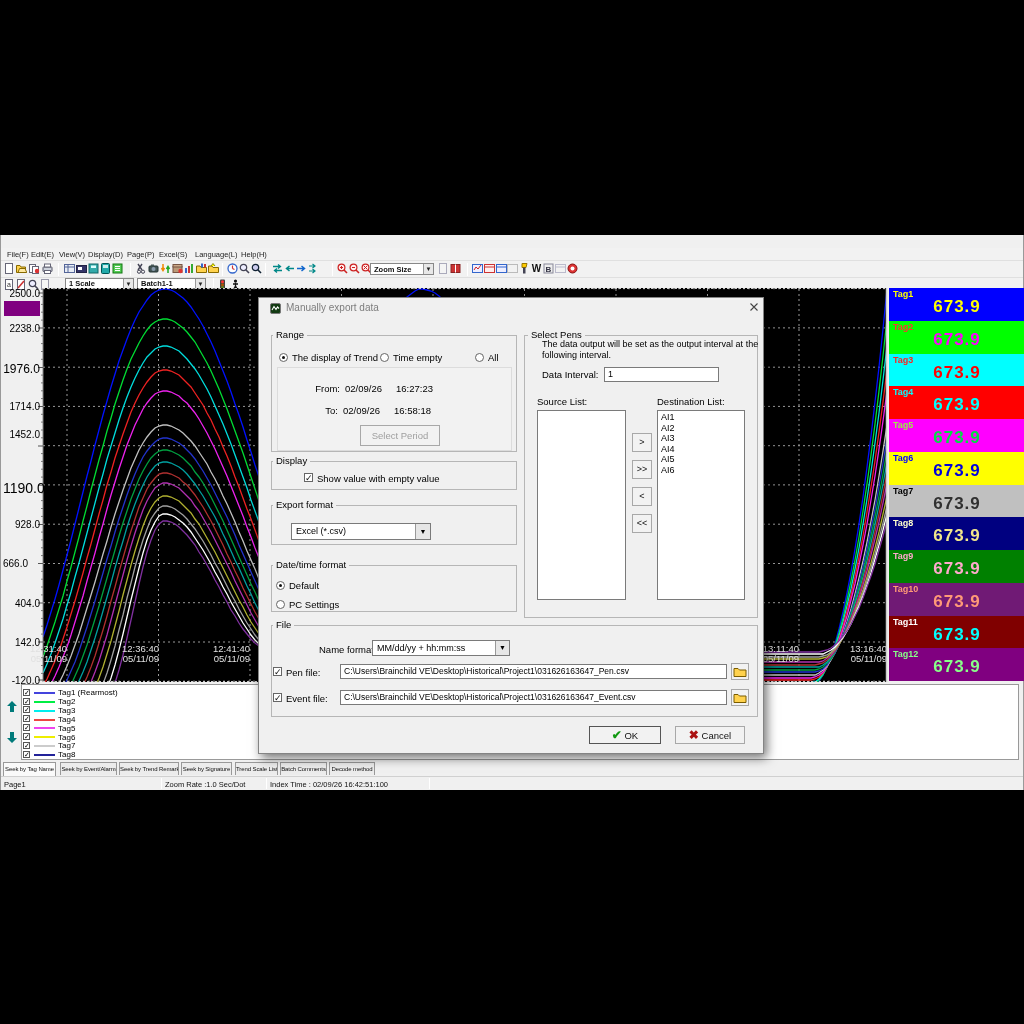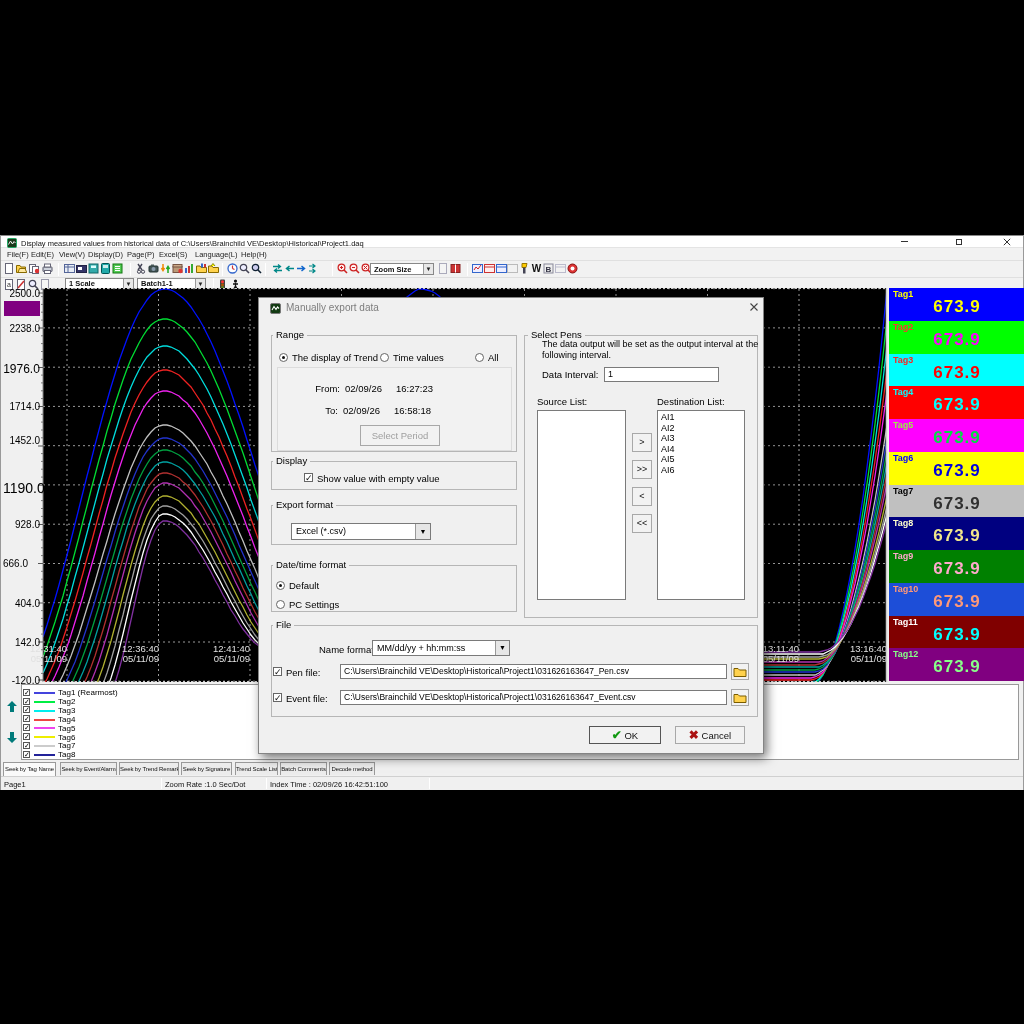--- a/index.html
+++ b/index.html
@@ -29,32 +29,20 @@
 .grplab{position:absolute;font-size:9.5px;background:#f0f0f0;padding:0 3px;white-space:nowrap;z-index:2}
 .radio{position:absolute;width:9px;height:9px;border:1px solid #666;border-radius:50%;background:#fff}
 .radio.sel::after{content:"";position:absolute;left:2px;top:2px;width:3px;height:3px;border-radius:50%;background:#111}
 .chk{position:absolute;width:9px;height:9px;border:1px solid #666;background:#fff;font-size:9px;line-height:8px;color:#111;text-align:center}
 .lbl{position:absolute;white-space:nowrap}
 .tbox{position:absolute;background:#fff;border:1px solid #7a7a7a;font-size:9px;color:#000;white-space:nowrap;overflow:hidden}
 .btn3d{position:absolute;background:#f2f2f2;border:1px solid #a8a8a8;text-align:center;color:#111}
 .lbox{position:absolute;background:#fff;border:1px solid #7a7a7a;font-size:9px;line-height:10.5px;padding:1px 0 0 3px;color:#000}
 </style></head><body>
 <div id="win">
-<div id="title">
- <svg style="position:absolute;left:6px;top:1.5px" width="10" height="10" viewBox="0 0 10 10">
-        <rect x="0.5" y="0.5" width="9" height="9" rx="1" fill="#1a3a1a" stroke="#2a6"></rect>
-        <polyline points="1.5,6.5 3.5,3 5.5,6 7,3.5 8.5,5" fill="none" stroke="#eee" stroke-width="1"></polyline>
-      </svg>
- <div class="t">Display measured values from historical data of C:\Users\Brainchild VE\Desktop\Historical\Project1.daq</div>
- <div style="position:absolute;right:115px;top:5px;width:7px;height:1px;background:#333"></div>
- <div style="position:absolute;right:61px;top:2.5px;width:6px;height:6px;border:1px solid #333"></div>
- <svg style="position:absolute;right:12px;top:2px" width="8" height="8" viewBox="0 0 8 8">
-        <path d="M0.8,0.8 L7.2,7.2 M7.2,0.8 L0.8,7.2" stroke="#333" stroke-width="1"></path>
-      </svg>
-</div>
 <div id="menubar">
  <span style="left:6px">File(F)</span>
       <span style="left:30px">Edit(E)</span>
       <span style="left:58px">View(V)</span>
  <span style="left:87px">Display(D)</span>
       <span style="left:126px">Page(P)</span>
       <span style="left:158px">Excel(S)</span>
  <span style="left:194px">Language(L)</span>
       <span style="left:240px">Help(H)</span>
 </div>
@@ -358,21 +346,21 @@
 <line x1="40" y1="657.7" x2="42" y2="657.7" stroke="#777" stroke-width="1"></line>
 <line x1="40" y1="665.5" x2="42" y2="665.5" stroke="#777" stroke-width="1"></line>
 <line x1="40" y1="673.4" x2="42" y2="673.4" stroke="#777" stroke-width="1"></line>
  </g>
 </svg>
 <div style="position:absolute;left:3px;top:66px;width:36px;height:15px;background:#800080"></div>
 <div style="position:absolute;left:2px;top:52.5px;width:37px;text-align:right;font-size:10px;color:#000">2500.0</div>
 <div style="position:absolute;left:2px;top:87.5px;width:37px;text-align:right;font-size:10px;color:#000">2238.0</div>
 <div style="position:absolute;left:2px;top:127.0px;width:37px;text-align:center;font-size:12px;color:#000">1976.0</div>
 <div style="position:absolute;left:2px;top:166.0px;width:37px;text-align:right;font-size:10px;color:#000">1714.0</div>
-<div style="position:absolute;left:2px;top:200px;width:37px;text-align:right;font-size:10px;color:#000">1452.0</div>
+<div style="position:absolute;left:2px;top:194px;width:37px;text-align:right;font-size:10px;color:#000">1452.0</div>
 <div style="position:absolute;left:2px;top:244.7px;width:37px;text-align:right;font-size:14px;color:#000">1190.0</div>
 <div style="position:absolute;left:2px;top:284.0px;width:37px;text-align:right;font-size:10px;color:#000">928.0</div>
 <div style="position:absolute;left:2px;top:323.0px;width:37px;font-size:10px;color:#000">666.0</div>
 <div style="position:absolute;left:2px;top:362.5px;width:37px;text-align:right;font-size:10px;color:#000">404.0</div>
 <div style="position:absolute;left:2px;top:401.5px;width:37px;text-align:right;font-size:10px;color:#000">142.0</div>
 <div style="position:absolute;left:2px;top:439.5px;width:37px;text-align:right;font-size:10px;color:#000">-120.0</div>
 <div class="tagblk" style="top:53.00px;height:41px;background:#0000ff">
       <div class="tagname" style="color:#ffff00">Tag1</div>
       <div class="tagval" style="color:#ffff00">673.9</div>
       <div style="position:absolute;right:4px;bottom:1px;font-size:7px;color:#cccc00;font-weight:bold">%</div>
@@ -402,21 +390,21 @@
       <div class="tagval" style="color:#303030">673.9</div>
     </div>
 <div class="tagblk" style="top:282.25px;height:32.75px;background:#000080">
       <div class="tagname" style="color:#ffffcc">Tag8</div>
       <div class="tagval" style="color:#f0e68c">673.9</div>
     </div>
 <div class="tagblk" style="top:315.00px;height:32.75px;background:#008000">
       <div class="tagname" style="color:#ffaacc">Tag9</div>
       <div class="tagval" style="color:#ffaacc">673.9</div>
     </div>
-<div class="tagblk" style="top:347.75px;height:32.75px;background:#1d4ed8">
+<div class="tagblk" style="top:347.75px;height:32.75px;background:#701a75">
       <div class="tagname" style="color:#ff9977">Tag10</div>
       <div class="tagval" style="color:#ff9977">673.9</div>
     </div>
 <div class="tagblk" style="top:380.50px;height:32.75px;background:#800000">
       <div class="tagname" style="color:#ffffff">Tag11</div>
       <div class="tagval" style="color:#00ffff">673.9</div>
     </div>
 <div class="tagblk" style="top:413.25px;height:32.75px;background:#800080">
       <div class="tagname" style="color:#88ff88">Tag12</div>
       <div class="tagval" style="color:#88ff88">673.9</div>
@@ -477,21 +465,21 @@
     </svg>
 <div class="lbl" style="left:27px;top:4px;color:#7d7d7d;font-size:10px">Manually export data</div>
 <svg style="position:absolute;left:490px;top:4px" width="10" height="10" viewBox="0 0 10 10">
       <path d="M1.5,1.5 L8.5,8.5 M8.5,1.5 L1.5,8.5" stroke="#444" stroke-width="1.1"></path>
     </svg>
 <div class="grp" style="left:12px;top:37px;width:246px;height:117px"></div>
 <div class="grplab" style="left:14px;top:31px">Range</div>
 <div class="radio sel" style="left:20px;top:55px"></div>
     <div class="lbl" style="left:33px;top:54px">The display of Trend</div>
 <div class="radio" style="left:121px;top:55px"></div>
-    <div class="lbl" style="left:134px;top:54px">Time values</div>
+    <div class="lbl" style="left:134px;top:54px">Time empty</div>
 <div class="radio" style="left:216px;top:55px"></div>
     <div class="lbl" style="left:229px;top:54px">All</div>
 <div style="position:absolute;left:18px;top:69px;width:235px;height:84px;border:1px solid #dcdcdc;background:#f2f2f2"></div>
 <div class="lbl" style="left:55px;top:85px;width:26px;text-align:right">From:</div>
     <div class="lbl" style="left:86px;top:85px">02/09/26</div>
     <div class="lbl" style="left:137px;top:85px">16:27:23</div>
 <div class="lbl" style="left:55px;top:107px;width:24px;text-align:right">To:</div>
     <div class="lbl" style="left:84px;top:107px">02/09/26</div>
     <div class="lbl" style="left:135px;top:107px">16:58:18</div>
 <div class="btn3d" style="left:101px;top:127px;width:80px;height:21px;line-height:19px;color:#9f9f9f">Select Period</div>

